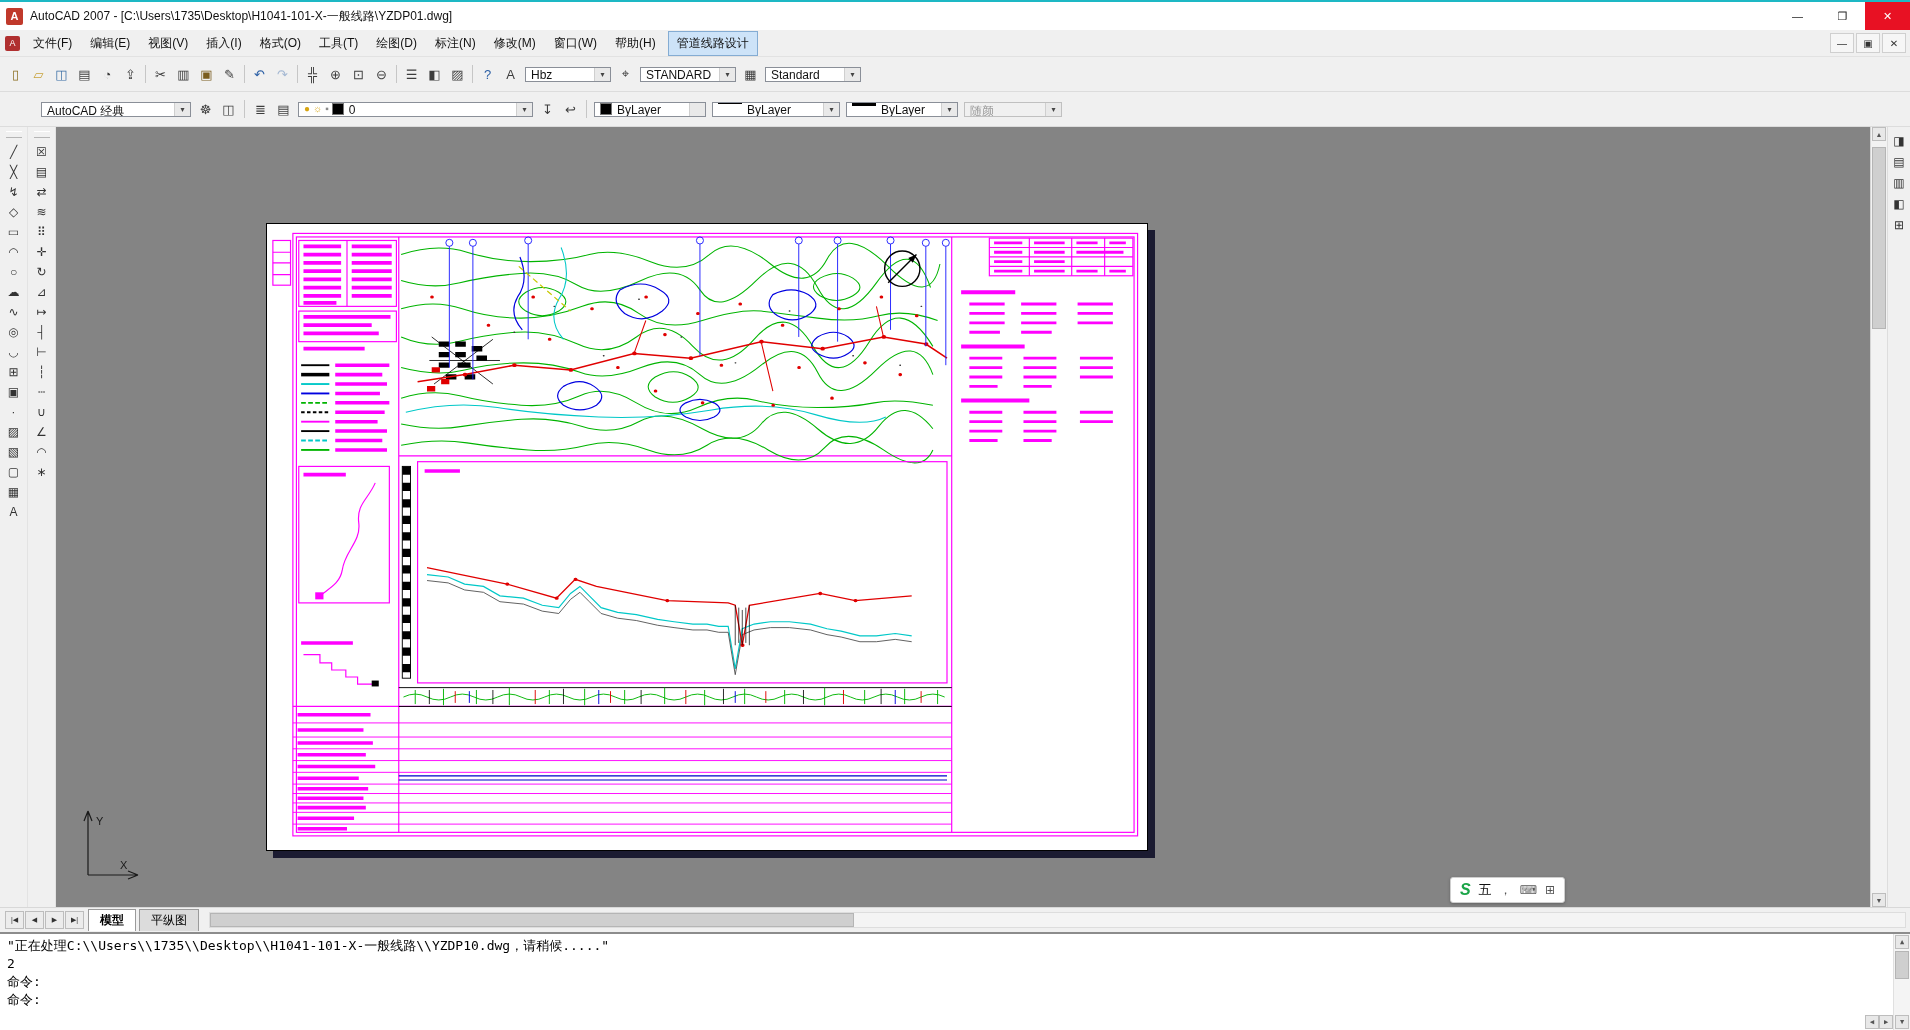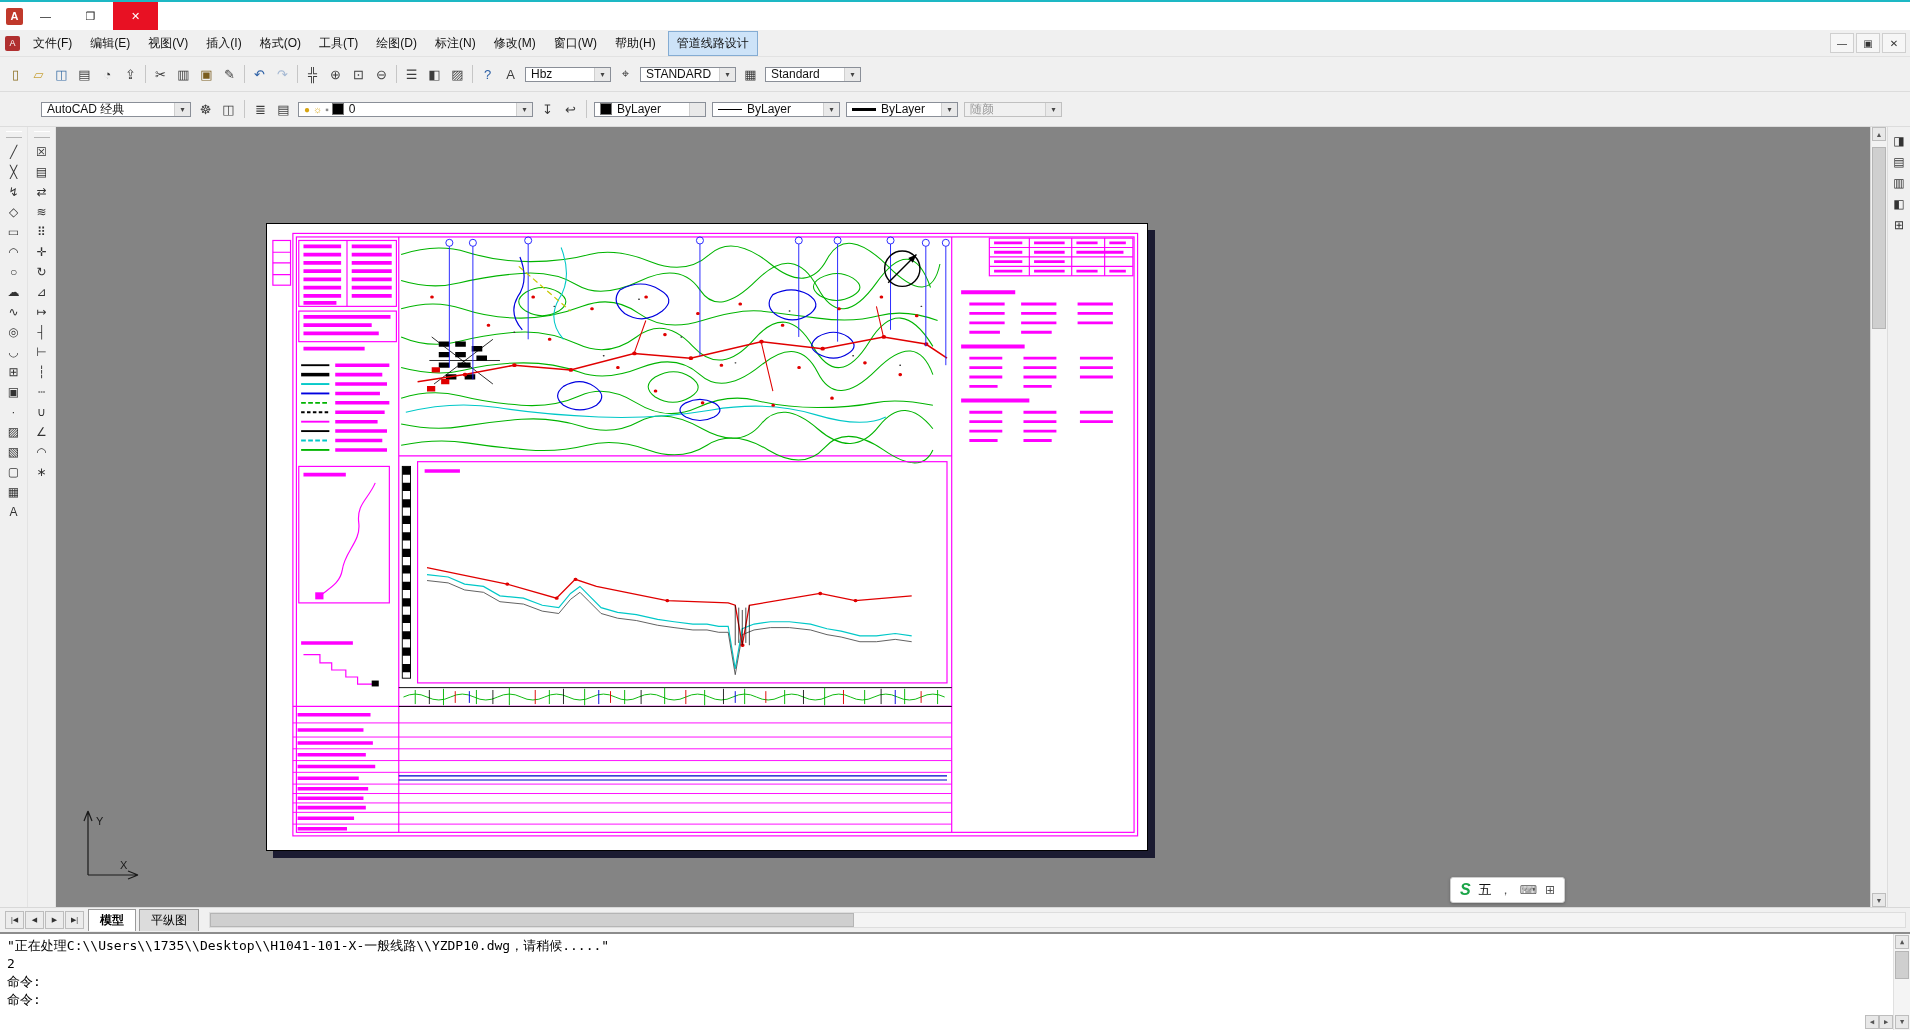--- a/index.html
+++ b/index.html
@@ -24,21 +24,21 @@
   .mdi-controls span{width:22px;height:18px;display:flex;align-items:center;justify-content:center;
             font-size:10px;border:1px solid #cfcfcf;background:#f6f6f6;margin-left:2px;color:#333;}
   
   .toolbar{height:30px;display:flex;align-items:center;padding:2px 4px;background:#f0f0f0;
            border-bottom:1px solid #dcdcdc;flex:0 0 auto;}
   .tbtn{width:23px;height:23px;display:flex;align-items:center;justify-content:center;background:transparent;
         border:1px solid transparent;font-size:13px;color:#3c3c3c;padding:0;flex:0 0 auto;}
   .tbtn[data-name="separator"]{width:7px;pointer-events:none;}
   .tbtn[data-name="separator"]::after{content:"";width:1px;height:18px;background:#c6c6c6;margin:auto;}
   .tbtn[data-disabled="true"]{opacity:.38;}
-  .combo{height:15px;background:#fff;border:1px solid #8a8f98;display:flex;align-items:center;font-size:12px;
+  .combo{height:15px;background:#fff;border:1px solid #8a8f98;display:flex;font-size:12px;
          padding-left:5px;margin:0 3px;color:#111;box-sizing:border-box;flex:0 0 auto;}
   .combo .ctext{white-space:nowrap;overflow:hidden;flex:1;}
   .combo .arrow{width:15px;height:100%;display:flex;align-items:center;justify-content:center;font-size:8px;
                 color:#444;background:#e9e9e9;border-left:1px solid #cfcfcf;margin-left:4px;}
   .combo.disabled{background:#f0f0f0;color:#9a9a9a;border-color:#c0c0c0;}
   .w82{width:86px;} .w92{width:96px;} .w150{width:150px;margin-left:37px;} .w230{width:235px;} .w110{width:112px;}
   .w125{width:128px;} .w95{width:98px;gap:48px;}
   .swatch{width:10px;height:10px;background:#000;border:1px solid #777;margin-right:5px;flex:0 0 auto;}
   .linesample{width:24px;border-top:1px solid #000;margin-right:5px;flex:0 0 auto;}
   .weightsample{width:24px;border-top:3px solid #000;margin-right:5px;flex:0 0 auto;}
@@ -92,20 +92,21 @@
   .ime-mode{font-size:13px;color:#111;}
   .ime-icon{font-size:12px;color:#555;}
 </style>
 </head>
 <body>
 
 <div class="app" data-name="autocad-window">
 
   <div class="titlebar" data-name="title-bar">
     <span class="app-icon" data-name="autocad-app-icon">A</span>
+    <span class="title" data-name="window-title">AutoCAD 2007 - [C:\Users\1735\Desktop\H1041-101-X-一般线路\YZDP01.dwg]</span>
     <div class="win-controls" data-name="window-controls">
       <span class="wbtn" data-name="minimize-button">—</span>
       <span class="wbtn" data-name="maximize-button">❐</span>
       <span class="wbtn close" data-name="close-button">✕</span>
     </div>
   </div>
 
   <div class="menubar" data-name="menu-bar">
     <span class="doc-icon" data-name="drawing-file-icon">A</span>
 

